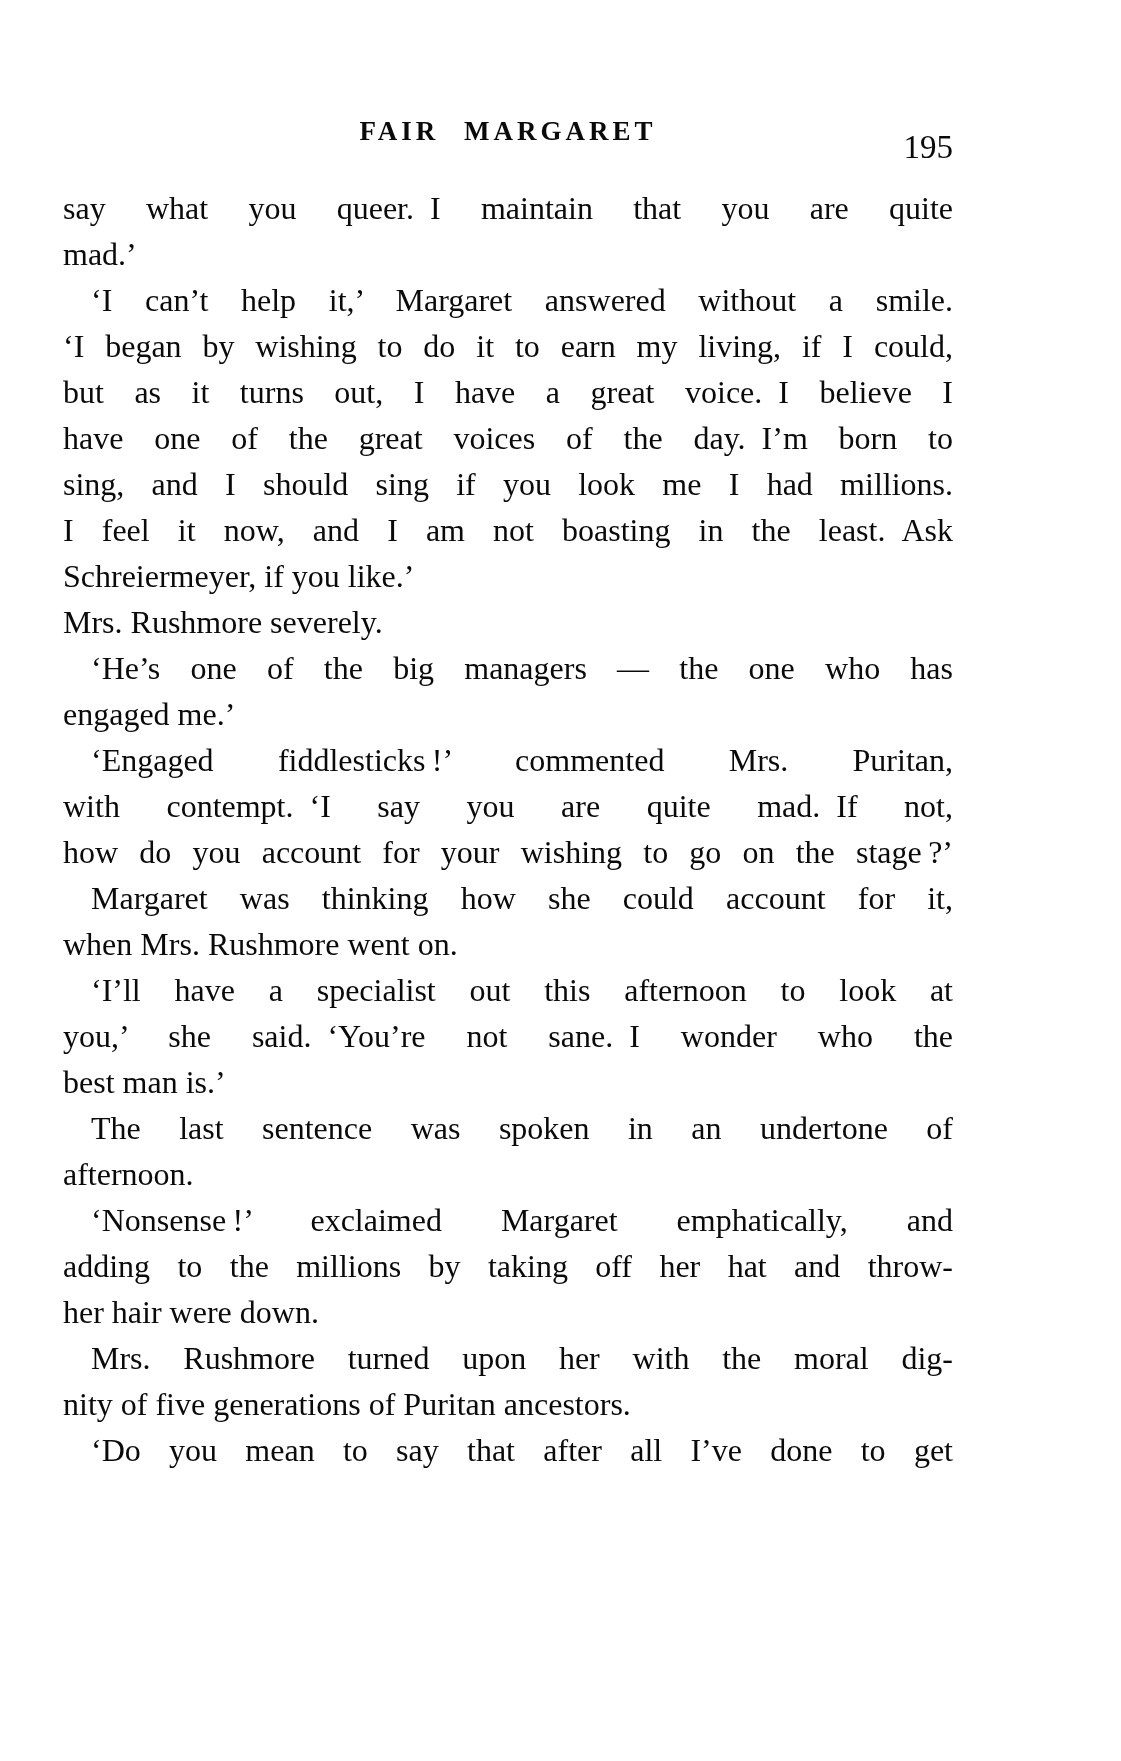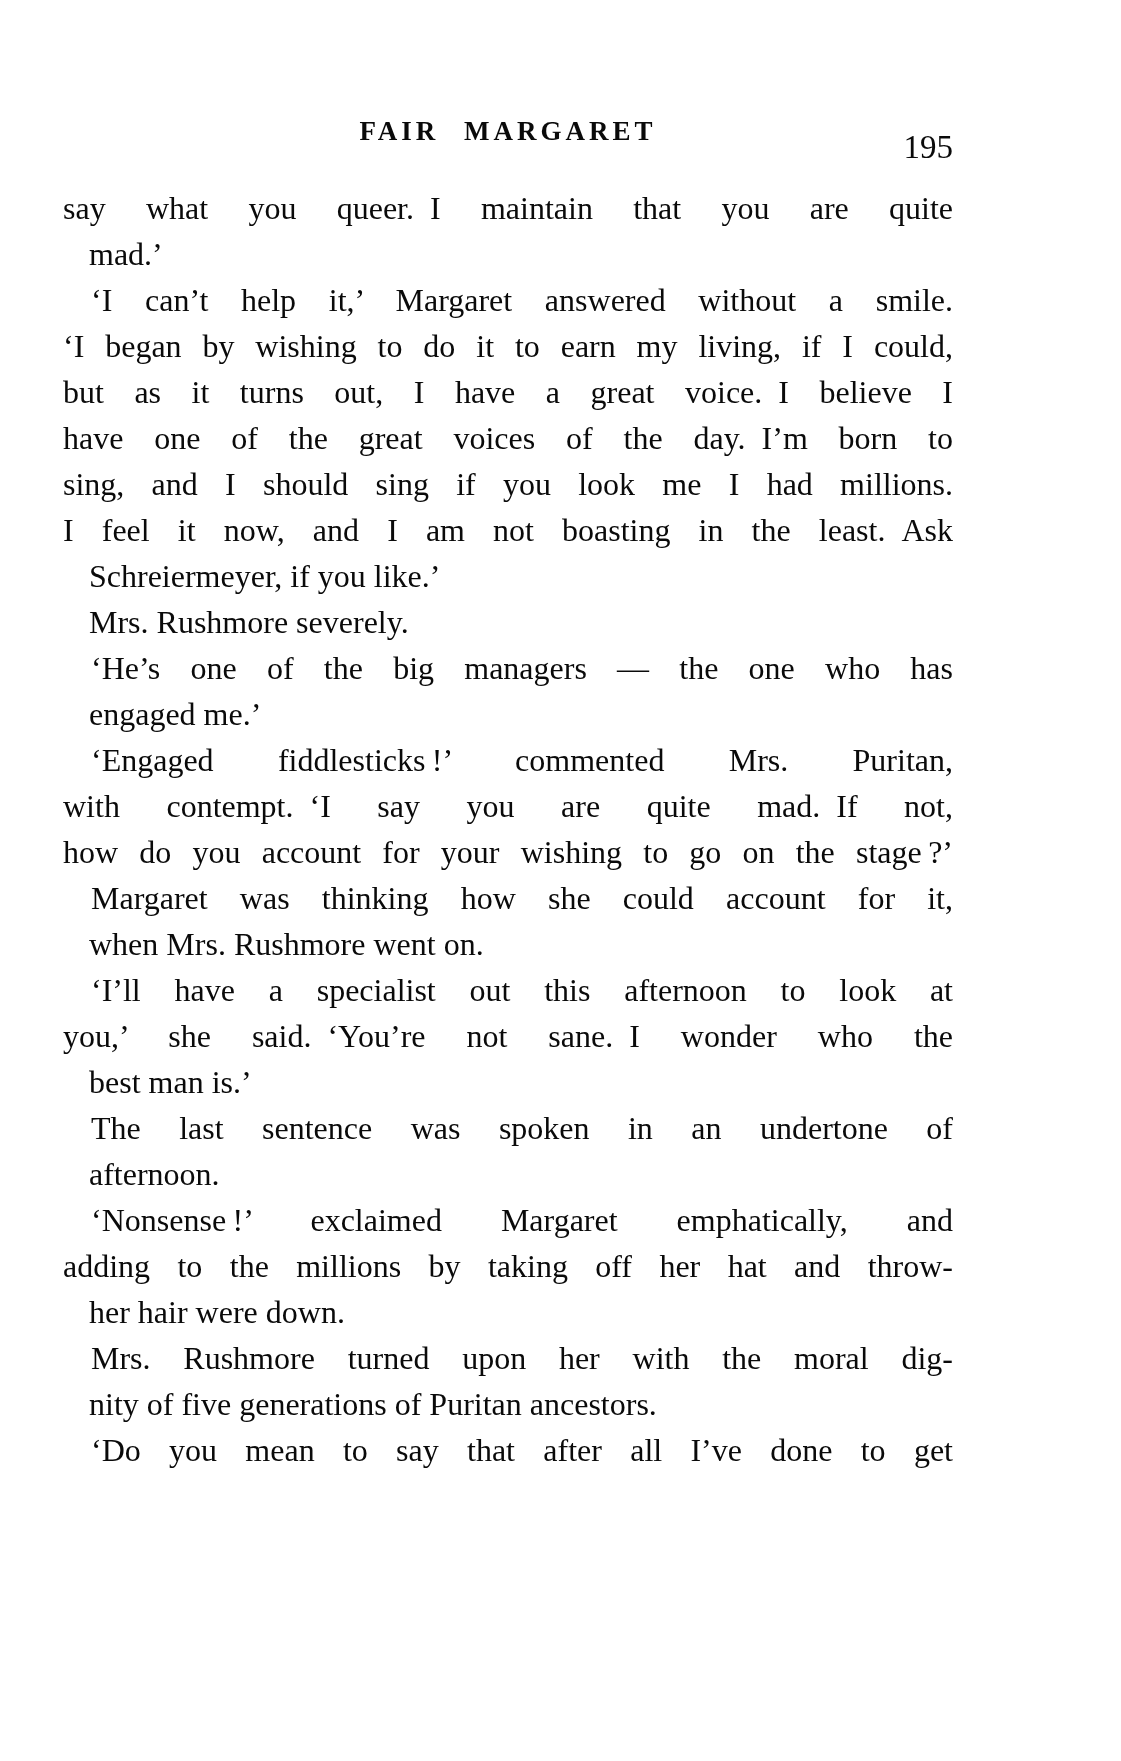--- a/index.html
+++ b/index.html
@@ -56,21 +56,20 @@
     line-height: 46px;
     font-size: 32px;
     text-align: justify;
     text-align-last: justify;
     overflow: hidden;
     white-space: normal;
   }
   .line.para-end {
     text-align: left;
     text-align-last: left;
-    margin-left: 26px;
   }
   .line.indent {
     text-indent: 28px;
   }
 </style>
 </head>
 <body>
 
 <div class="page">
   <div class="page-header">

